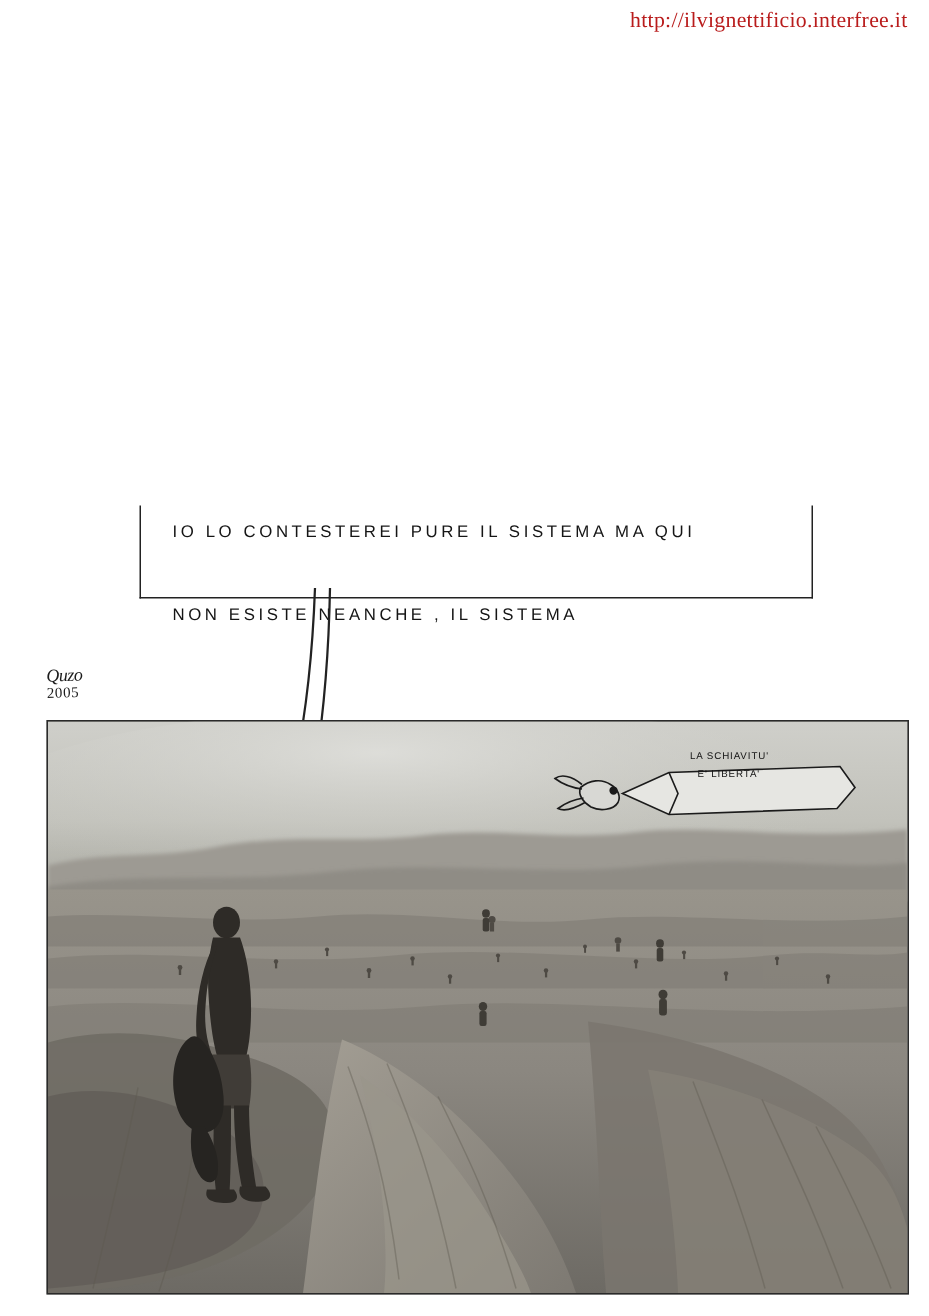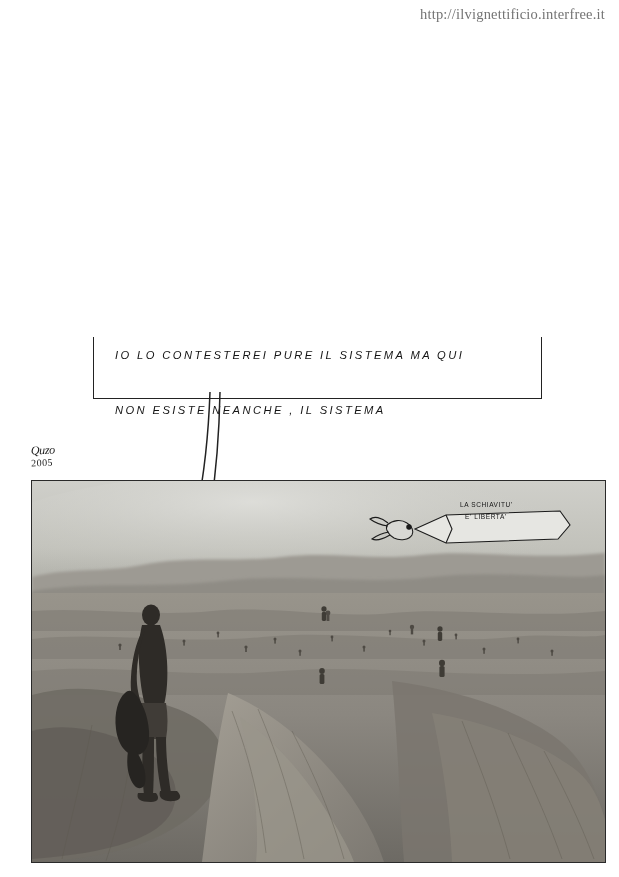--- a/index.html
+++ b/index.html
@@ -15,21 +15,21 @@
     font-family: "Liberation Sans", sans-serif;
   }
 
   
   .url-header {
     position: absolute;
     top: 6px;
     right: 14px;
     font-family: "Liberation Serif", serif;
     font-size: 14.5px;
-    color: #737373;
+    color: #b91c1c;
     letter-spacing: 0.2px;
     white-space: nowrap;
     text-align: center;
   }
 
   
   .balloon {
     position: absolute;
     left: 93px;
     top: 337px;
@@ -45,21 +45,20 @@
     border-bottom: 1.4px solid #222;
   }
   .balloon-line {
     position: absolute;
     left: 22px;
     font-family: "Liberation Sans", sans-serif;
     font-size: 11.2px;
     letter-spacing: 2.4px;
     color: #151515;
     white-space: nowrap;
-    font-style: italic;
   }
   .balloon-line.l1 { top: 12px; }
   .balloon-line.l2 { top: 33px; margin-top: 34px; }
 
   
   .balloon-tail {
     position: absolute;
     left: 150px;
     top: 392px;
     width: 90px;

